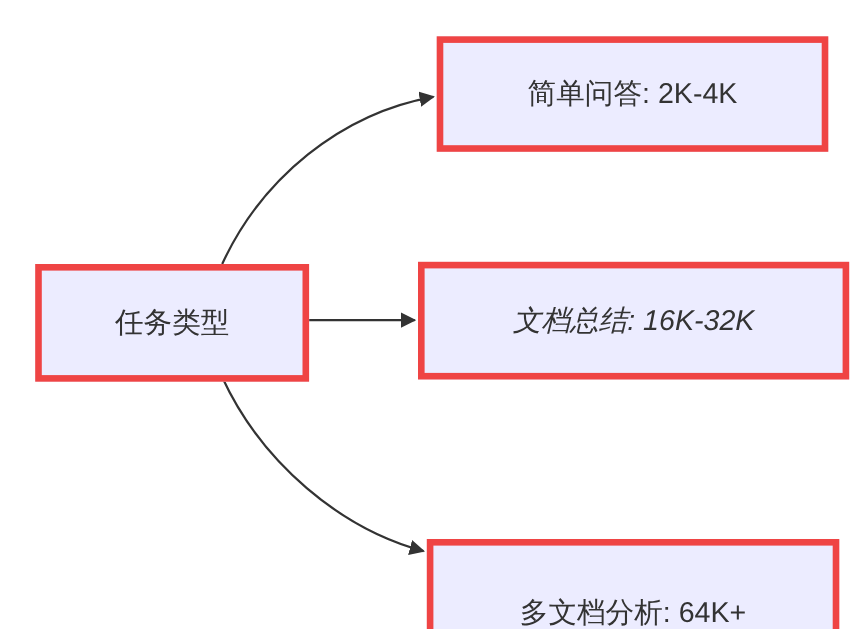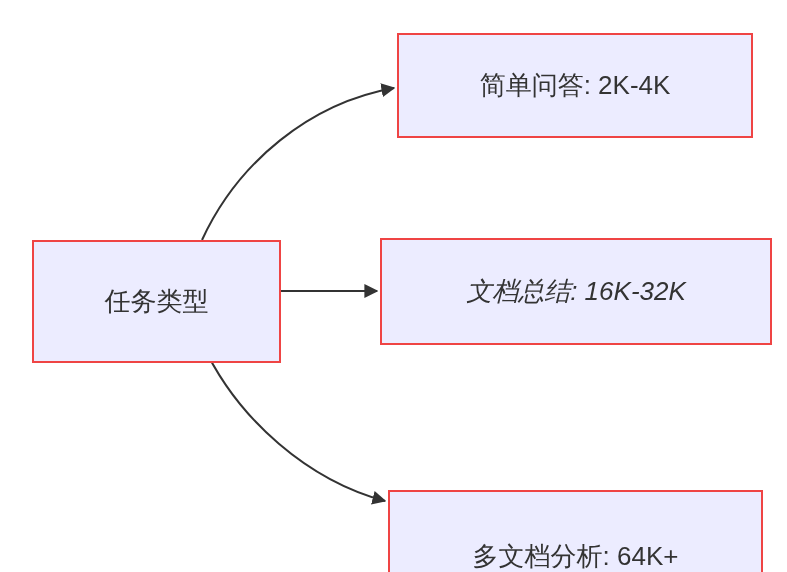--- a/index.html
+++ b/index.html
@@ -19,31 +19,31 @@
     position: absolute;
     left: 0;
     top: 0;
     width: 787px;
     height: 572px;
   }
   .node {
     position: absolute;
     box-sizing: border-box;
     background: #ECECFF;
-    border: 2px solid #ef4444;
+    border: 6px solid #ef4444;
     color: #333333;
     display: flex;
     align-items: center;
     justify-content: center;
     font-size: 26px;
     line-height: 1.2;
     text-align: center;
     white-space: nowrap;
   }
-  .node-root   { left: 32px;  top: 240px; width: 249px; height: 123px; }
+  .node-root   { left: 32px;  top: 240px; width: 249px; height: 107px; }
   .node-top    { left: 397px; top: 33px;  width: 356px; height: 105px; }
   .node-middle { left: 380px; top: 238px; width: 392px; height: 107px; font-style: italic; }
   .node-bottom { left: 388px; top: 446px; width: 375px; height: 134px; margin-top: 44px; }
 </style>
 </head>
 <body>
 
 <div class="canvas">
 
   <svg class="edges" width="787" height="572" viewBox="0 0 787 572" xmlns="http://www.w3.org/2000/svg">

